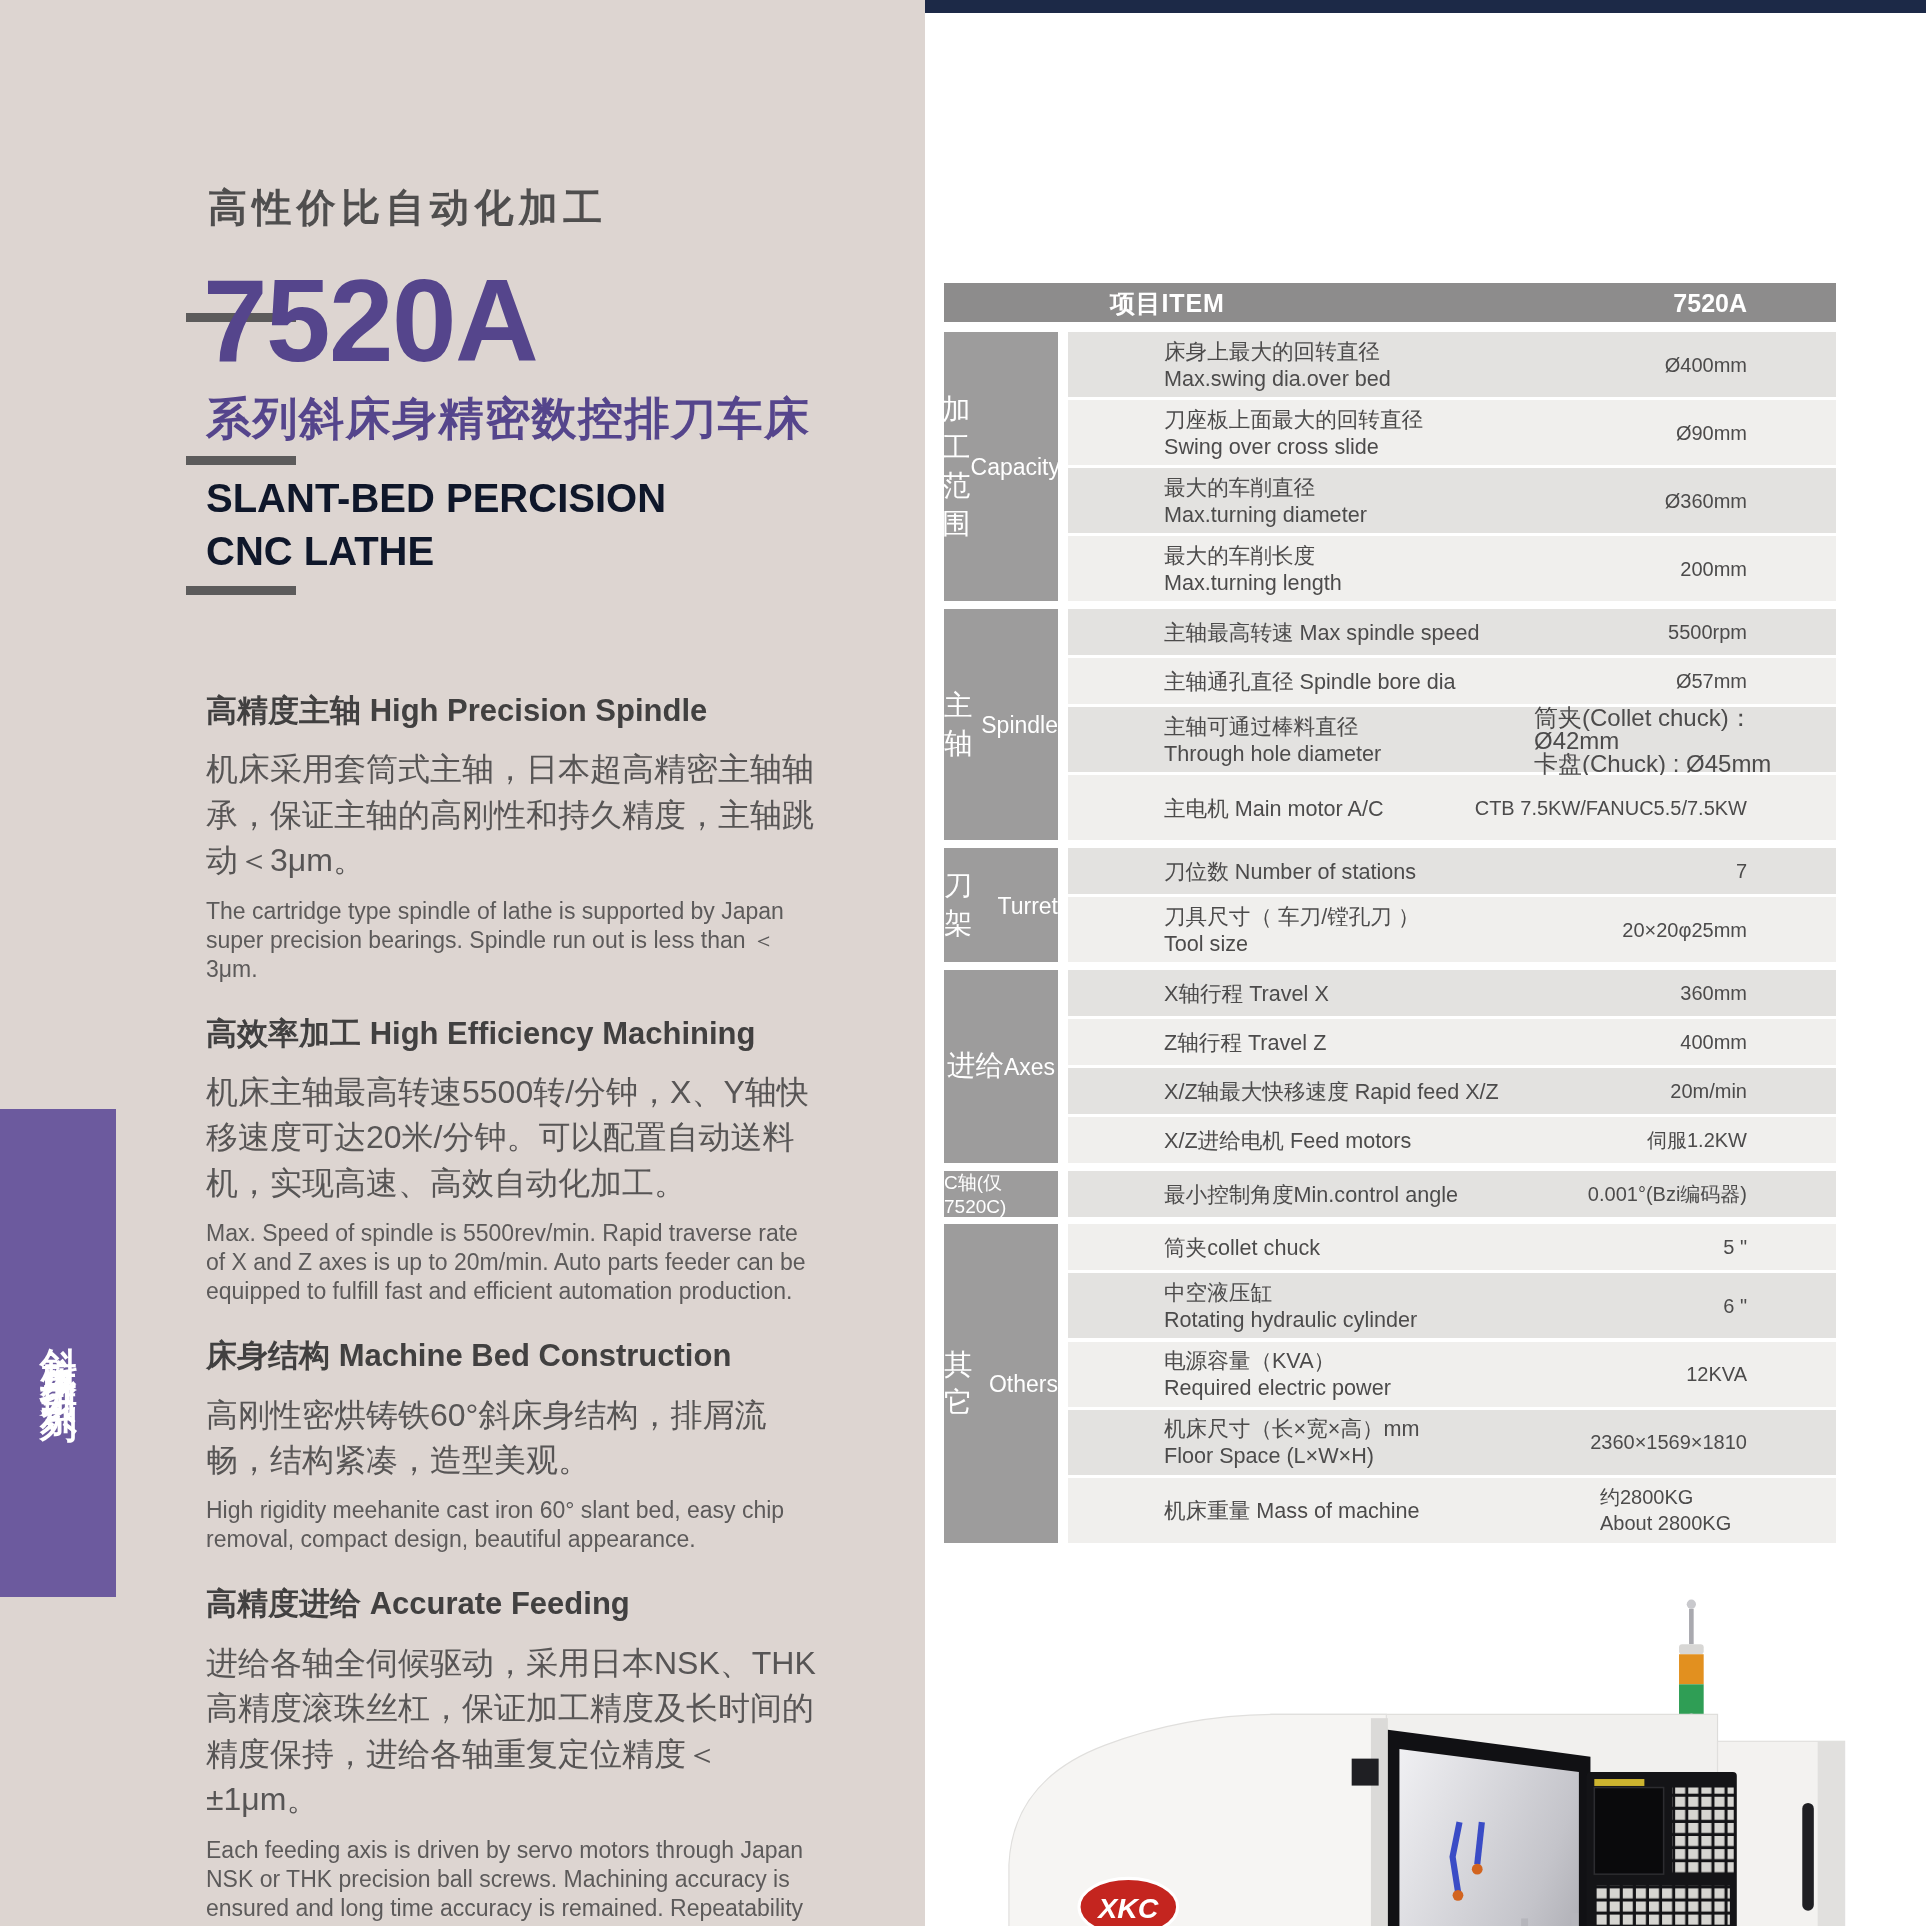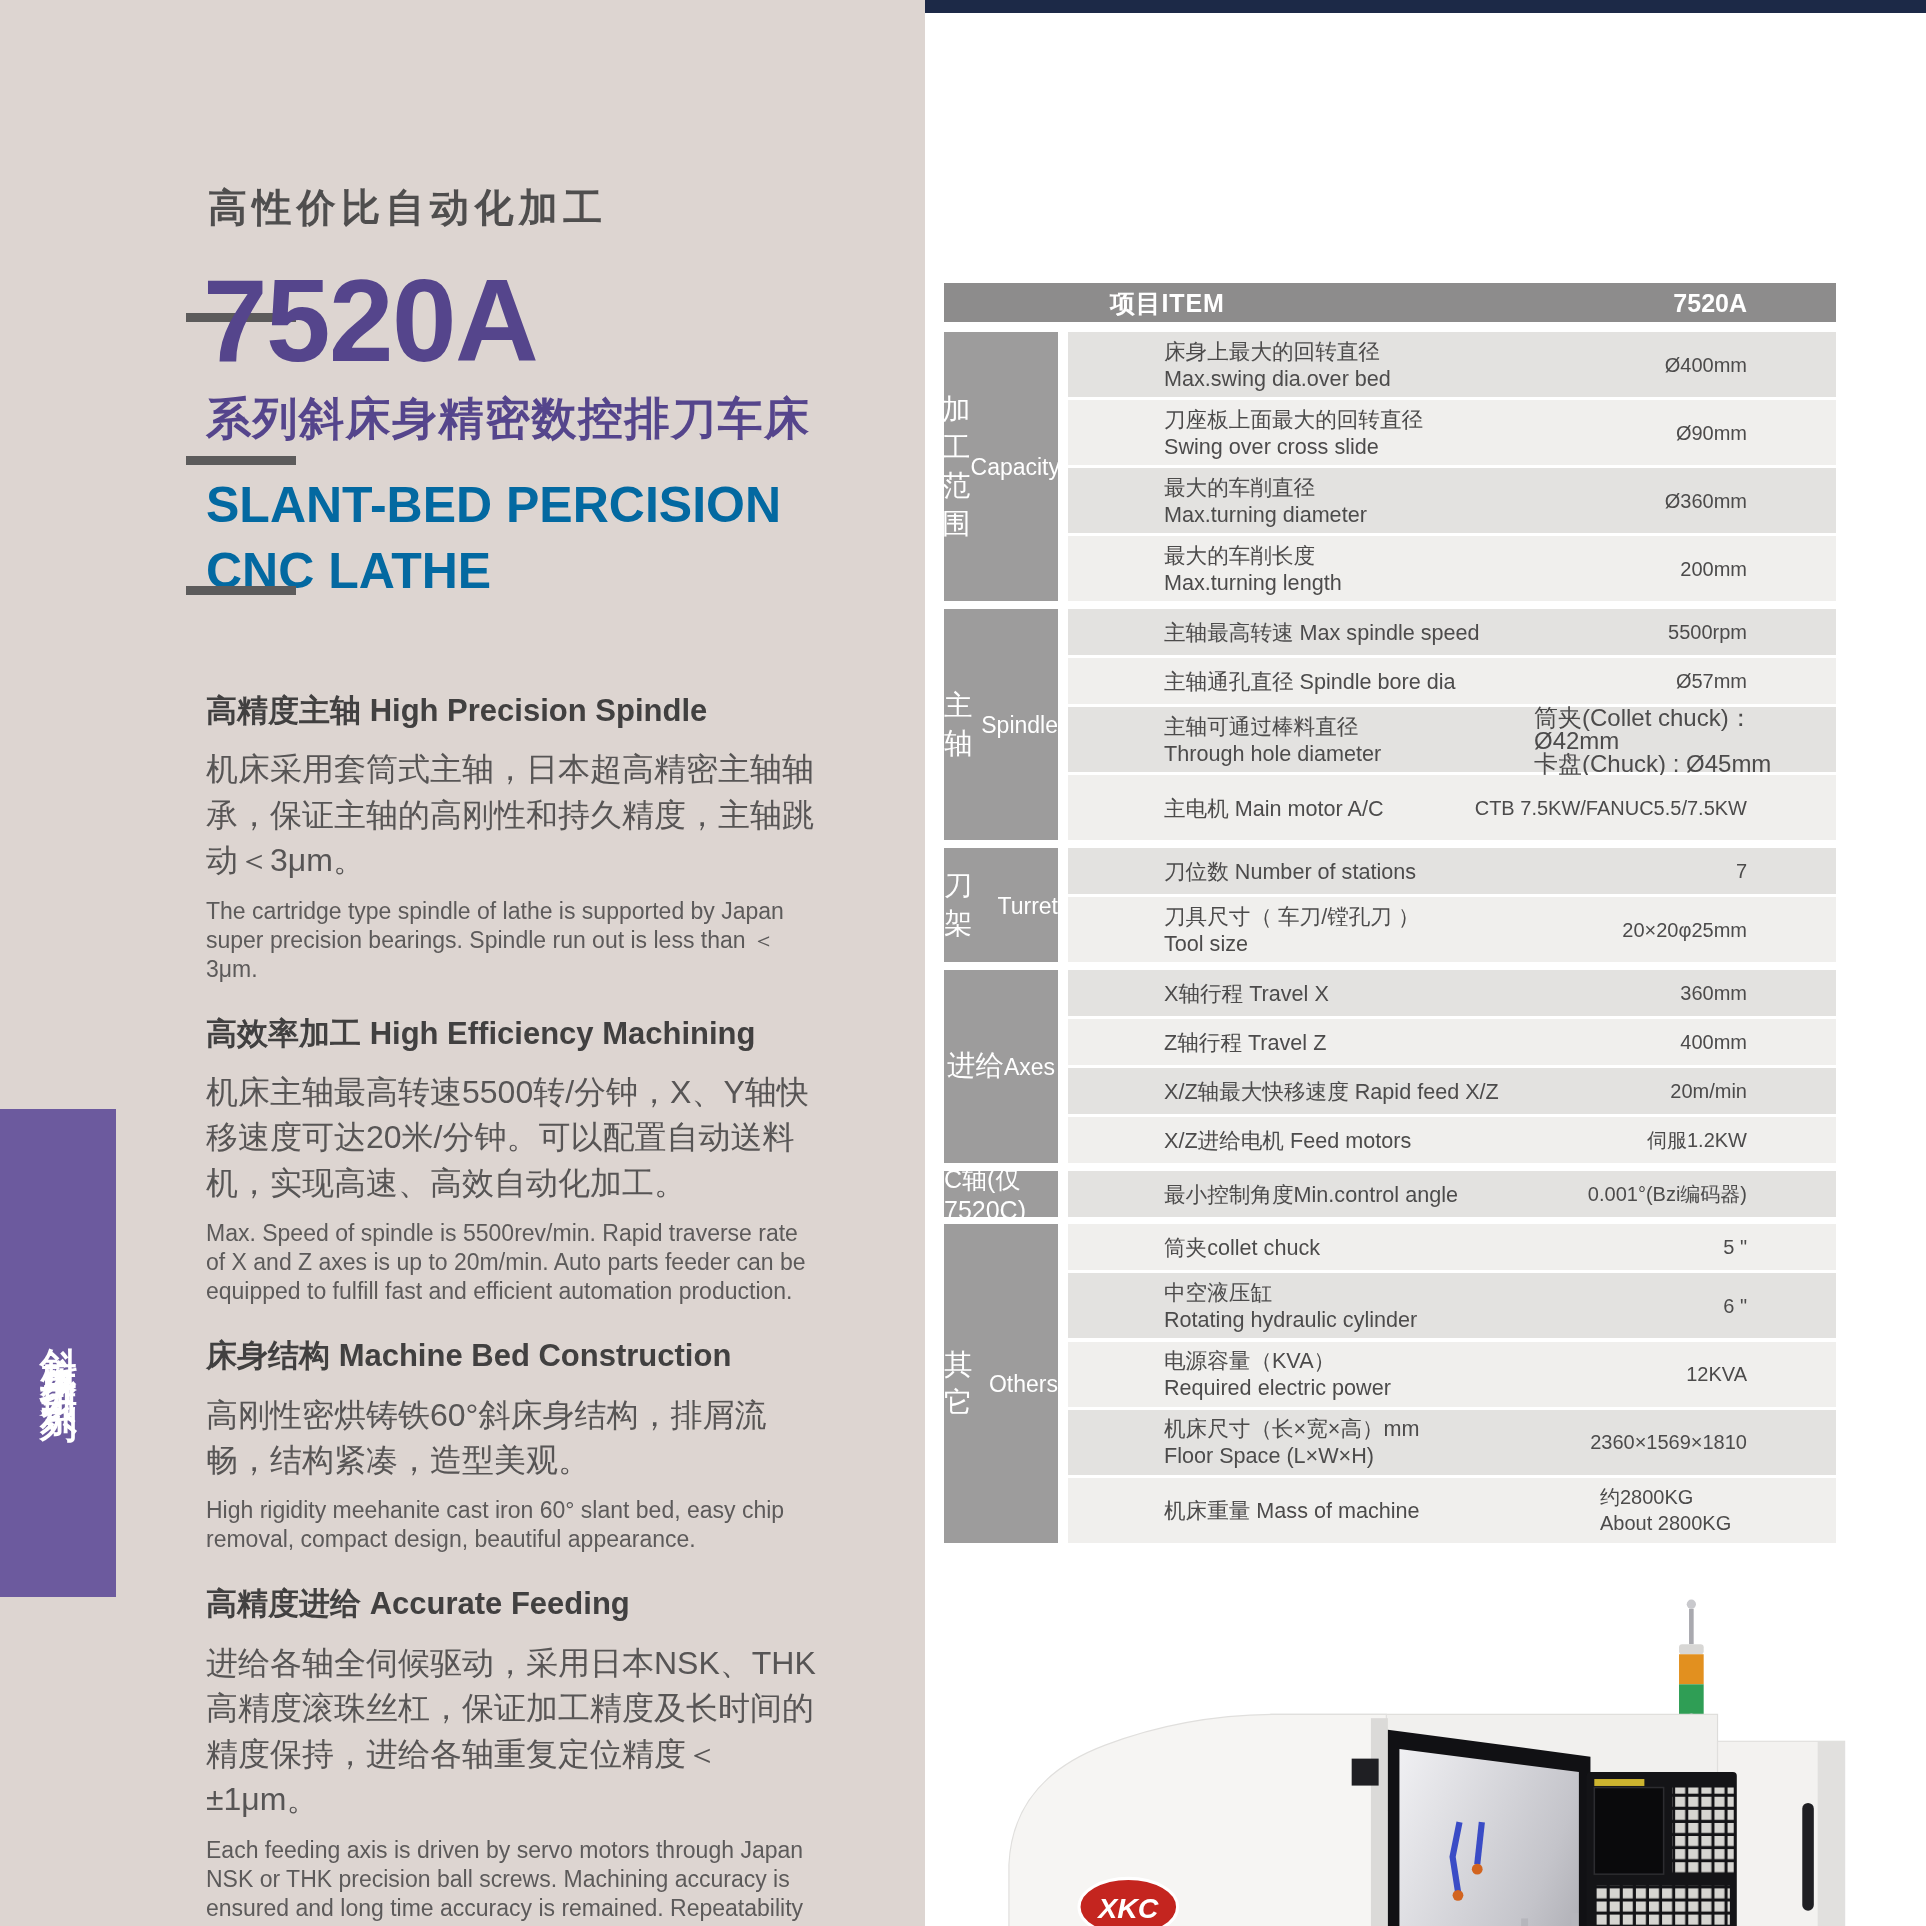--- a/index.html
+++ b/index.html
@@ -17,41 +17,41 @@
 
   
   .tagline{position:absolute;left:208px;top:181px;font-size:39px;color:#4f4e4e;
       letter-spacing:5.4px;font-weight:bold;}
   .rule{position:absolute;left:186px;width:110px;height:8.5px;background:#5c5b5b;}
   .rule.r1{top:313px;} .rule.r2{top:456px;} .rule.r3{top:586px;}
   .model-title{position:absolute;left:203px;top:254px;font-size:116px;font-weight:bold;
       color:#55458c;letter-spacing:-1.5px;}
   .series-zh{position:absolute;left:206px;top:389px;font-size:45px;font-weight:bold;
       color:#55458c;letter-spacing:1.5px;}
-  .subtitle-en{position:absolute;left:206px;top:472px;font-size:50px;font-weight:bold;
-      color:#0369a1;line-height:1.32;}
+  .subtitle-en{position:absolute;left:206px;top:472px;font-size:40px;font-weight:bold;
+      color:#0f172a;line-height:1.32;}
 
   
   .sections{position:absolute;left:206px;top:690px;width:616px;}
   .sec-h{font-size:31px;font-weight:bold;color:#414040;margin:0 0 15.4px 0;}
   .sec-zh{font-size:32px;color:#575555;line-height:1.42;margin:0 0 13px 0;}
   .sec-en{font-size:23px;color:#5c5a5a;line-height:1.26;margin:0 0 29px 0;}
 
   
   .spec{position:absolute;left:944px;top:283px;width:892px;}
   .thead{position:relative;height:39px;background:#8d8c8c;margin-bottom:10px;}
   .thead .item{position:absolute;left:166px;top:50%;transform:translateY(-50%);
       color:#fff;font-size:25px;font-weight:bold;letter-spacing:0.8px;}
   .thead .model{position:absolute;right:89px;top:50%;transform:translateY(-50%);
       color:#fff;font-size:25px;font-weight:bold;}
   .group{position:relative;margin-bottom:7.7px;}
   .glabel{position:absolute;left:0;top:0;bottom:0;width:114px;background:#9d9c9c;
       color:#fff;display:flex;flex-direction:row;align-items:center;justify-content:center;}
   .glabel .g-zh{font-size:28.5px;} .glabel .g-en{font-size:23px;margin-top:2.3px;}
-  .glabel .g-one{font-size:25px;}
+  .glabel .g-one{font-size:19px;}
   .rows{margin-left:124px;}
   .row{position:relative;margin-bottom:3.1px;}
   .row.h1{height:46px;} .row.h2{height:65px;}
   .row.dark{background:#e3e2e0;} .row.light{background:#f0efed;}
   .lab{position:absolute;left:96px;top:50%;transform:translateY(-50%);color:#4c4b4b;}
   .lab div{font-size:21.6px;line-height:27px;}
   .val{position:absolute;right:89px;top:50%;transform:translateY(-50%);
       font-size:20px;color:#4c4b4b;text-align:right;}
   .val.multi{right:auto;left:466px;text-align:left;font-size:24px;line-height:23px;}
   .val.mass{right:auto;left:532px;text-align:left;font-size:20px;line-height:25.4px;}

